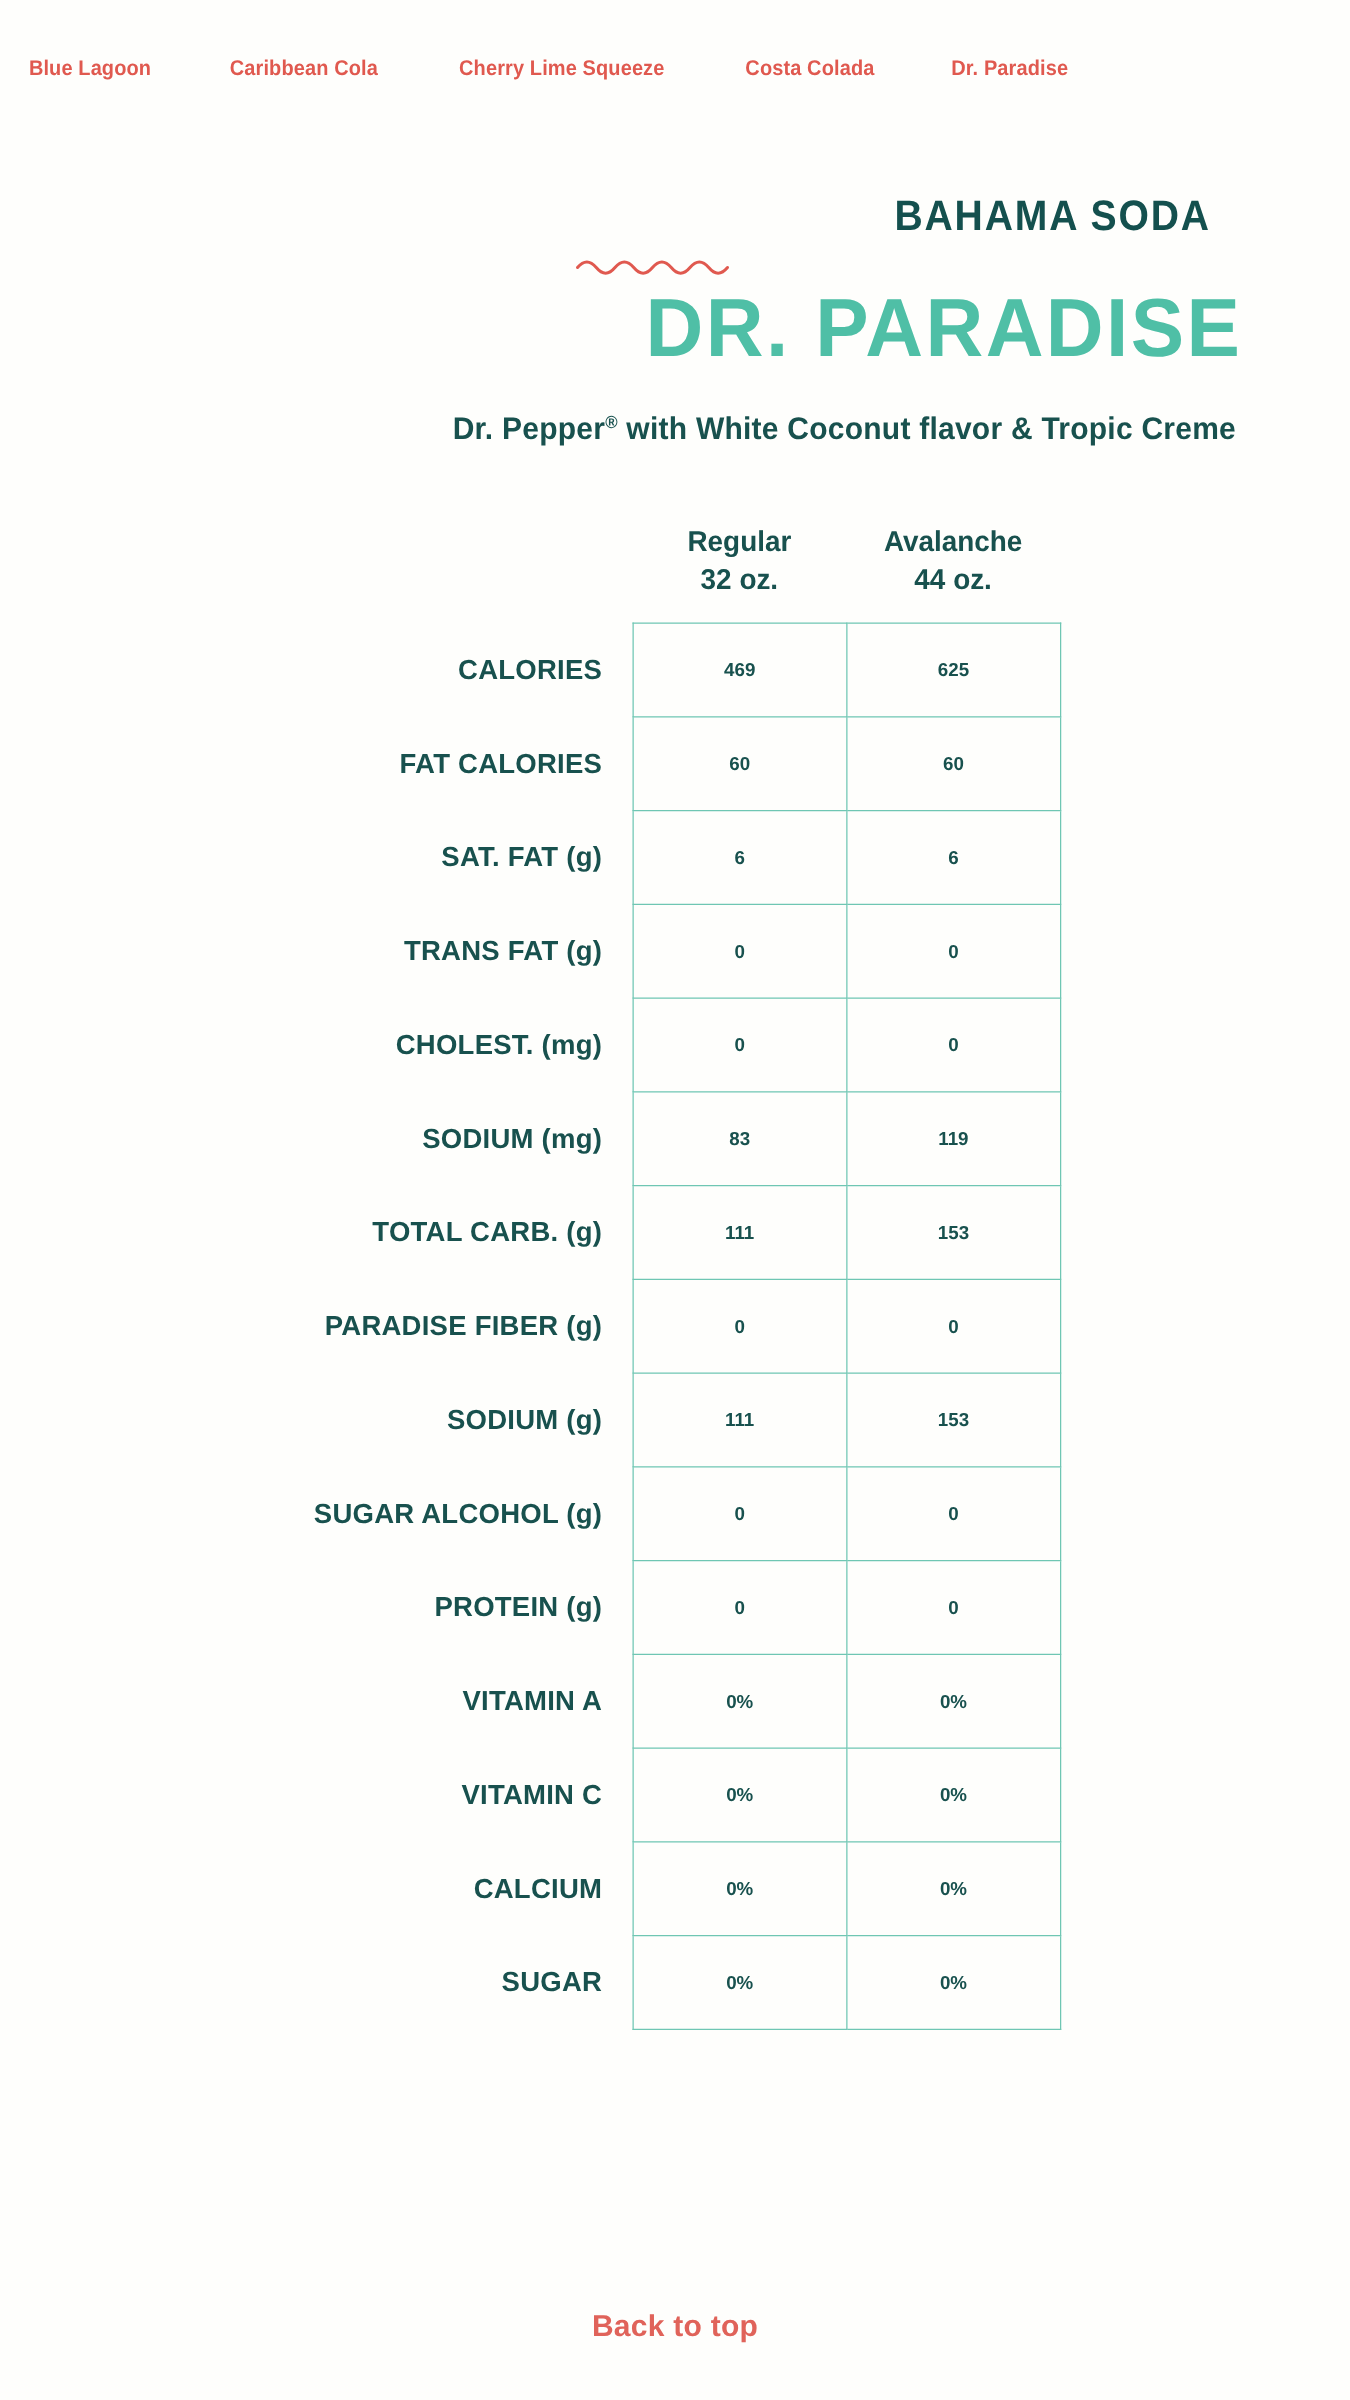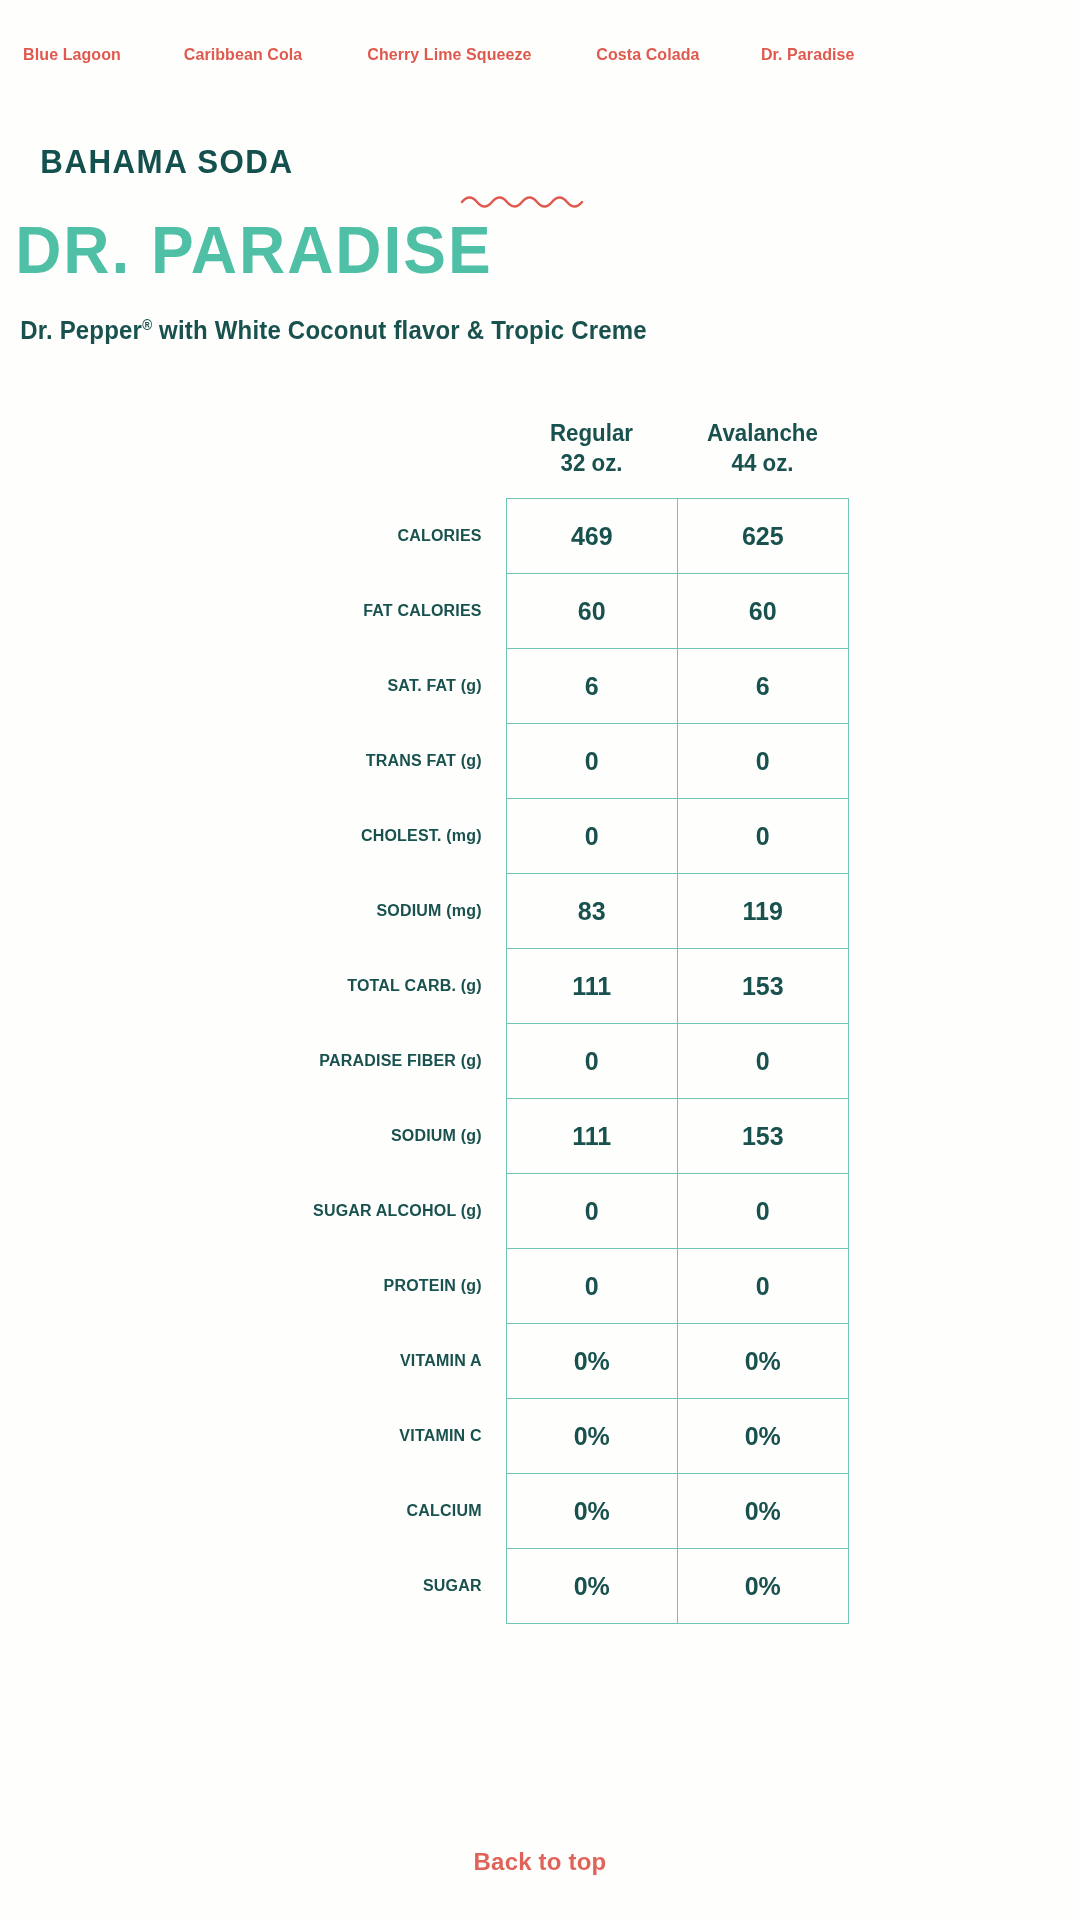--- a/index.html
+++ b/index.html
@@ -43,24 +43,24 @@
     letter-spacing: 0.1px;
     white-space: nowrap;
     text-decoration: none;
     transform: scaleX(0.94);
     transform-origin: center;
   }
 
   
   .title-block {
     position: absolute;
-    top: 140px;
+    top: 152px;
     left: 0;
     width: 1009px;
-    text-align: left;
+    text-align: right;
   }
 
   .brand-eyebrow {
     font-family: "Liberation Sans Narrow", "Liberation Sans", sans-serif;
     font-size: 34px;
     font-weight: bold;
     letter-spacing: 1.6px;
     color: #14504E;
     transform: scaleX(0.92);
     line-height: 42px;
@@ -130,33 +130,33 @@
   }
   table.nutrition th.col-head .oz {
     display: block;
     font-size: 23px;
     font-weight: bold;
   }
   table.nutrition th.spacer-head { padding: 0; }
 
   table.nutrition td.row-label {
     font-family: "Liberation Sans Narrow", "Liberation Sans", sans-serif;
-    font-size: 16px;
+    font-size: 22px;
     font-weight: bold;
     color: #18514E;
     text-align: right;
     padding-right: 24px;
     white-space: nowrap;
     letter-spacing: 0.2px;
     border: none;
   }
 
   table.nutrition td.value {
     font-family: "Liberation Sans Narrow", "Liberation Sans", sans-serif;
-    font-size: 25px;
+    font-size: 15px;
     font-weight: bold;
     color: #18514E;
     text-align: center;
     height: 75px;
     border: 1px solid #6FC6B3;
   }
 
   table.nutrition tbody tr:first-child td.value { border-top: 1px solid #6FC6B3; }
   table.nutrition tbody tr:last-child  td.value { border-bottom: 1px solid #6FC6B3; }
 

